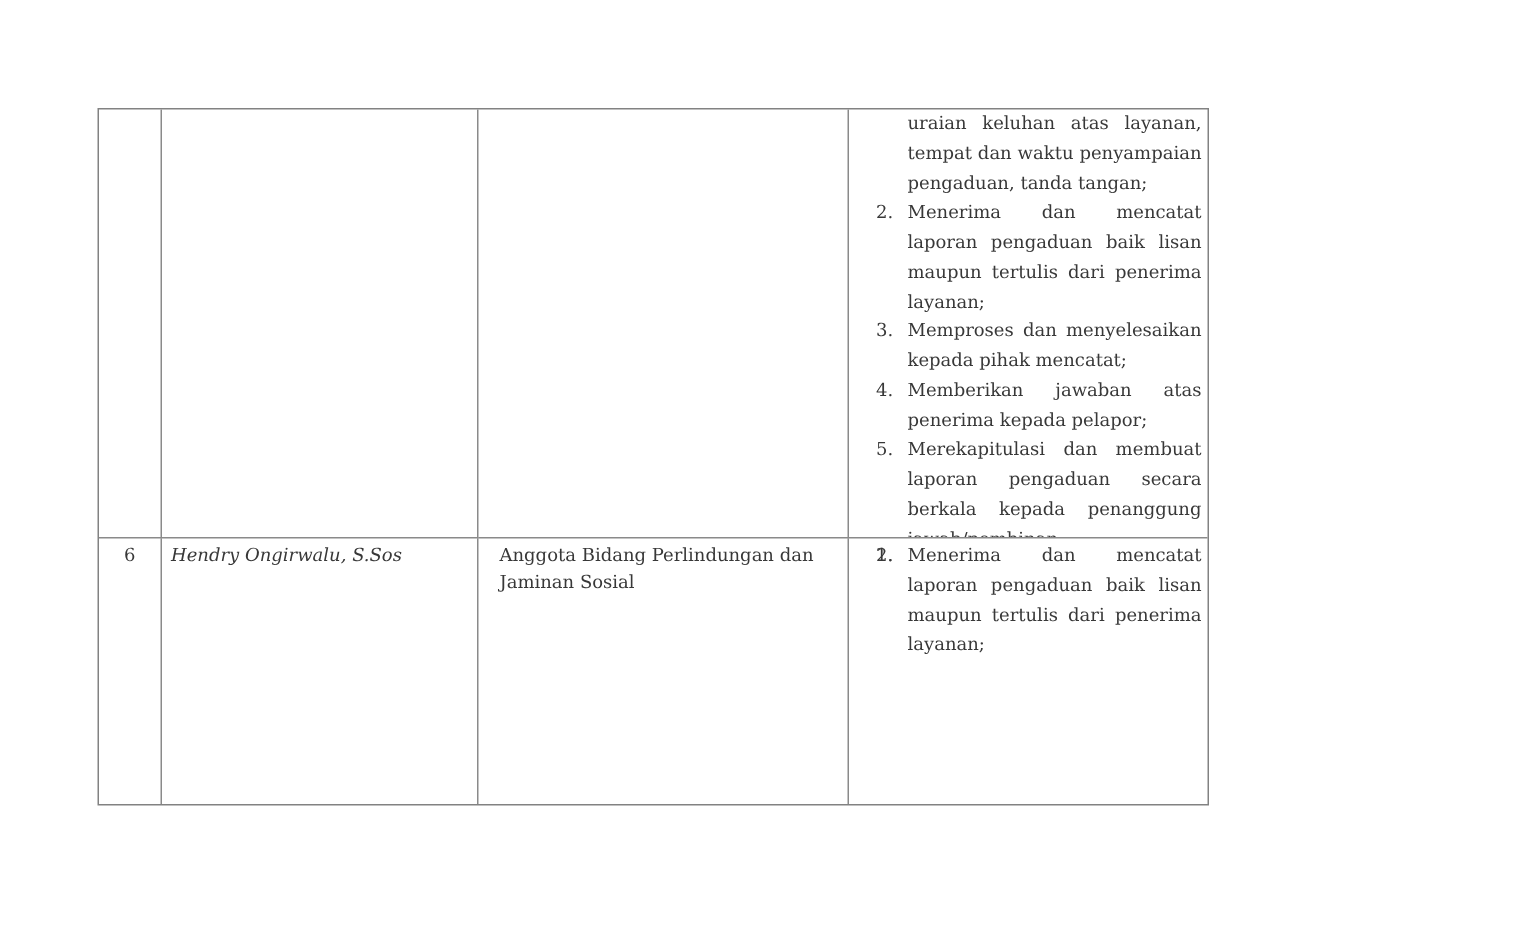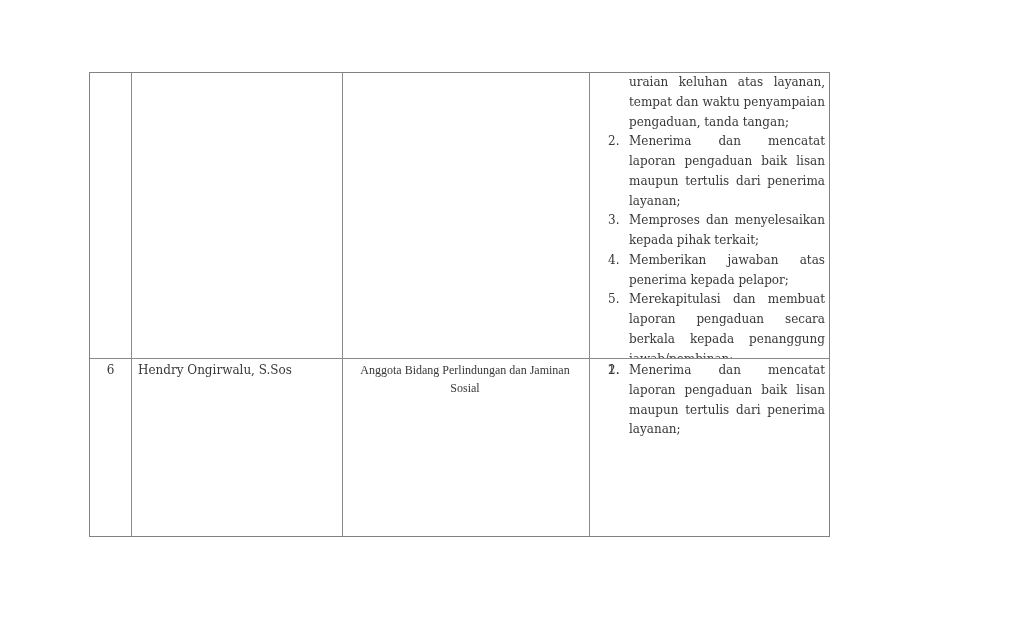--- a/index.html
+++ b/index.html
@@ -9,21 +9,20 @@
     background: #ffffff;
     position: relative;
     font-family: "DejaVu Serif", "Liberation Serif", serif;
     color: #383838;
     overflow: hidden;
   }
   .doc-page {
     position: absolute;
     inset: 0;
     background: #ffffff;
-    margin-left: 24px;
   }
   .doc-table {
     position: absolute;
     left: 65px;
     top: 72px;
     width: 741px;
     height: 465px;
     box-sizing: border-box;
     display: grid;
     grid-template-columns: 42px 211px 247px 1fr;
@@ -41,26 +40,26 @@
   .cell.last-col { border-right: none; }
   .cell.last-row { border-bottom: none; }
   .cell-no {
     text-align: center;
     padding-top: 3px;
     line-height: 17px;
   }
   .cell-name {
     padding: 3px 6px 0 6px;
     line-height: 17px;
+    font-style: italic;
   }
   .cell-pos {
-    text-align: center;
+    text-align: left;
     padding: 3px 16px 0 14px;
     line-height: 17.5px;
-    font-family: Liberation Serif, serif;
   }
   .cell-tasks {
     padding: 0 4px 0 18px;
     line-height: 19.75px;
   }
   .cell-tasks.r2 { padding-top: 2px; }
   .task-item {
     position: relative;
     padding-left: 21px;
     text-align: justify;
@@ -84,21 +83,21 @@
       <div class="task-item">
         <span class="num"></span>
         <span>uraian keluhan atas layanan, tempat dan waktu penyampaian pengaduan, tanda tangan;</span>
       </div>
       <div class="task-item">
         <span class="num">2.</span>
         <span>Menerima dan mencatat laporan pengaduan baik lisan maupun tertulis dari penerima layanan;</span>
       </div>
       <div class="task-item">
         <span class="num">3.</span>
-        <span>Memproses dan menyelesaikan kepada pihak terkait;</span>
+        <span>Memproses dan menyelesaikan kepada pihak mencatat;</span>
       </div>
       <div class="task-item">
         <span class="num">4.</span>
         <span>Memberikan jawaban atas penerima kepada pelapor;</span>
       </div>
       <div class="task-item">
         <span class="num">5.</span>
         <span>Merekapitulasi dan membuat laporan pengaduan secara berkala kepada penanggung jawab/pembinan;</span>
       </div>
     </div>

